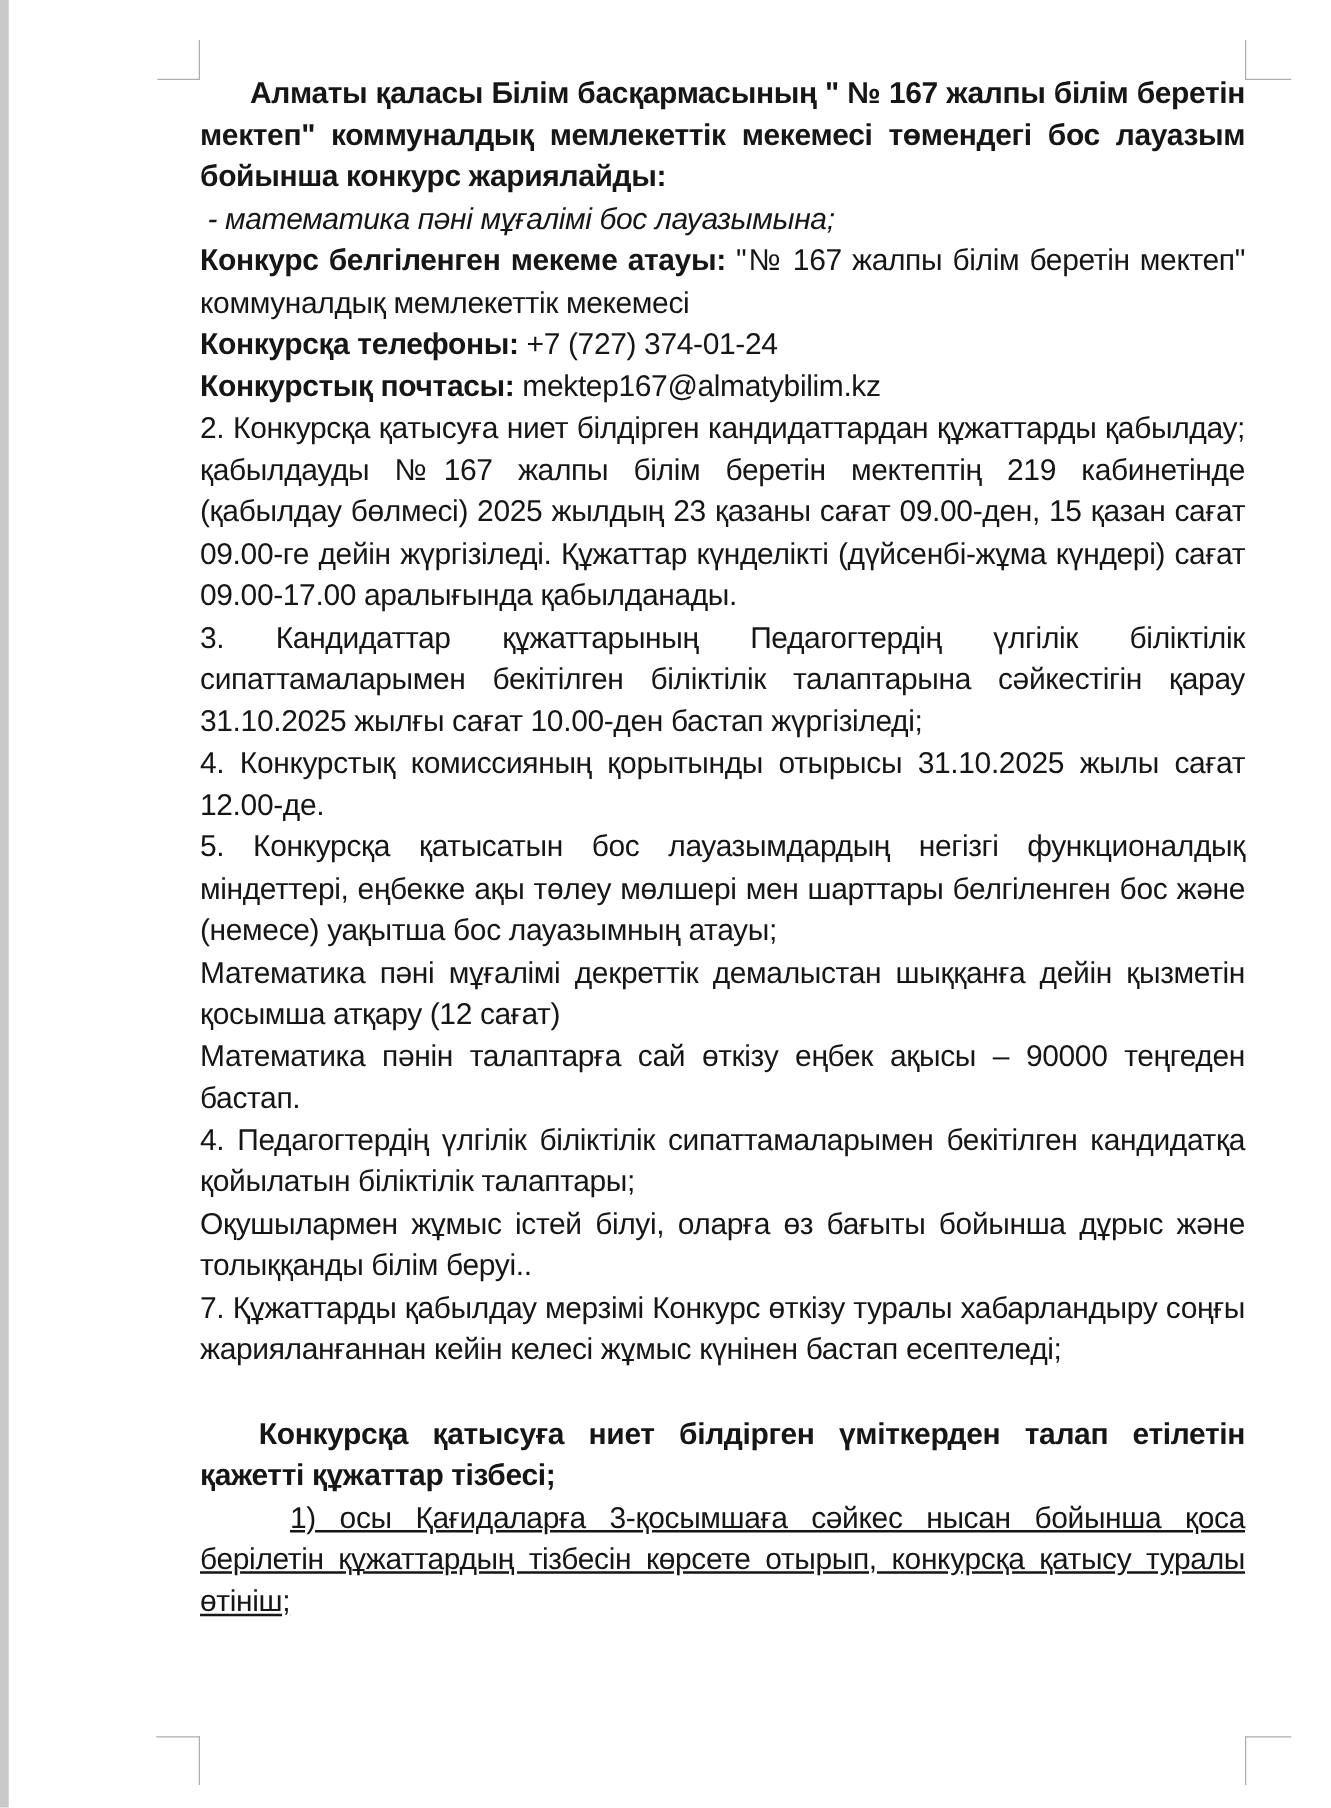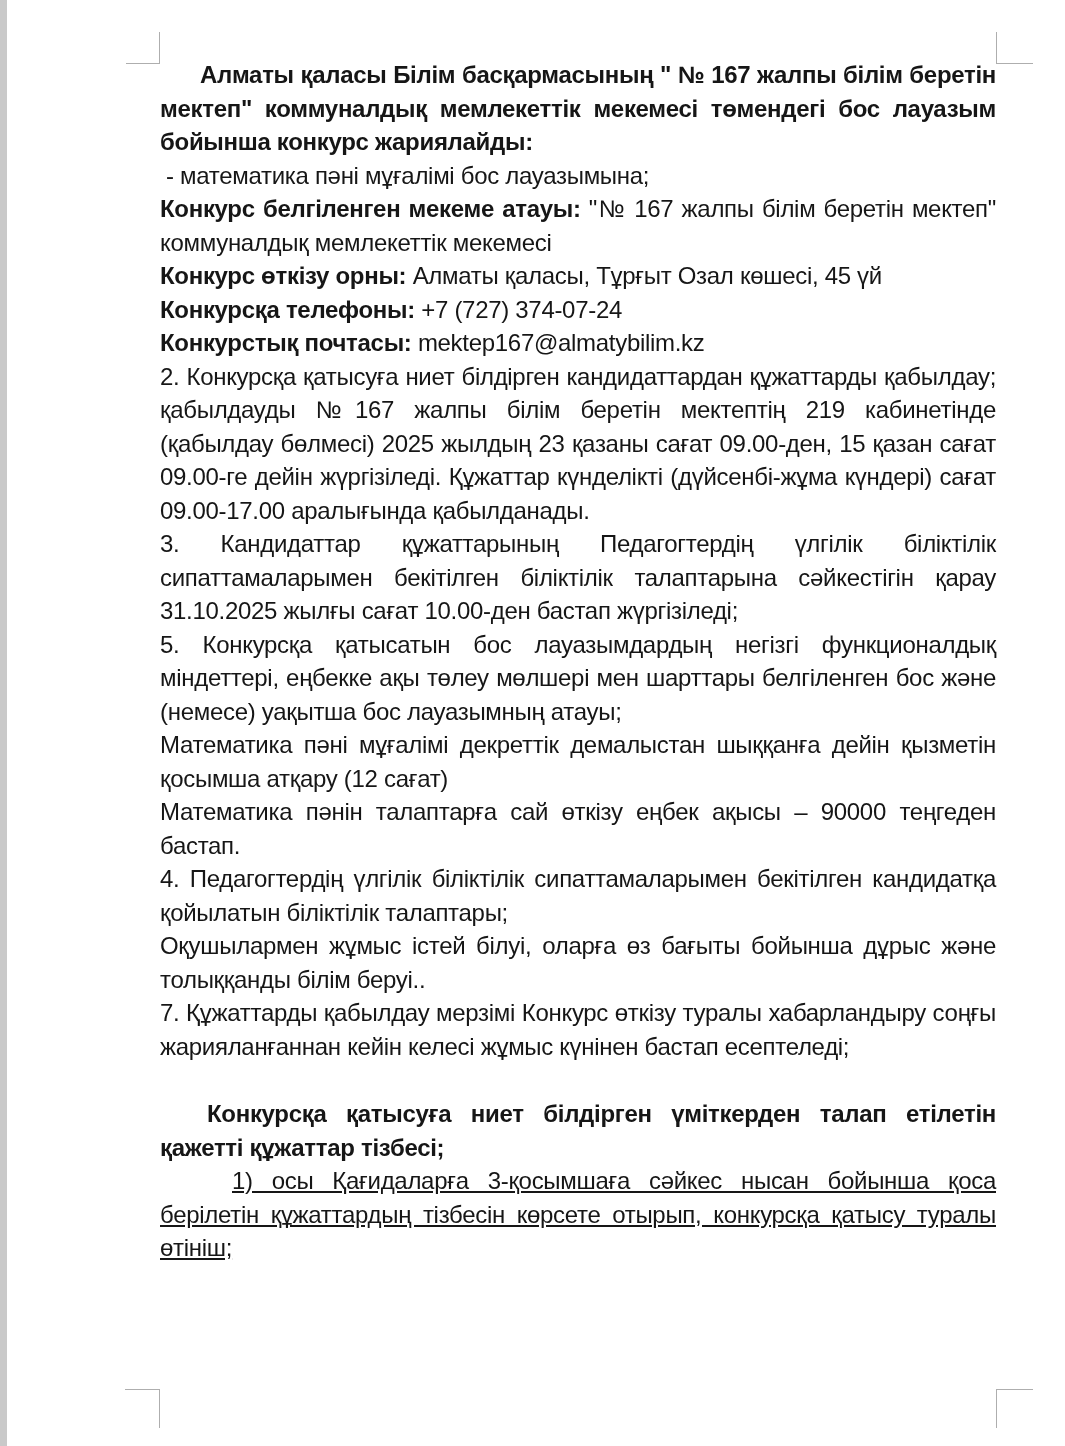--- a/index.html
+++ b/index.html
@@ -41,21 +41,21 @@
     width: 836px;
     font-size: 24px;
     line-height: 33.5px;
     letter-spacing: -0.3px;
     text-align: justify;
     color: var(--text-color);
   }
   .text-area p { margin: 0; }
   .b { font-weight: bold; }
   .indent-first   { text-indent: 40px; }
-  .indent-dash    { text-indent: 6px; }
+  .indent-dash    { text-indent: 6px; font-style: italic; }
   .indent-heading { text-indent: 47px; }
   .indent-sub     { text-indent: 72px; text-decoration: underline; }
   .gap-above      { margin-top: 34px !important; }
 </style>
 </head>
 <body>
 
 <div class="edge-strip"></div>
 
 <div class="crop crop-tl"></div>
@@ -64,31 +64,31 @@
 <div class="crop crop-br"></div>
 
 <div class="text-area">
 
   <p class="indent-first"><span class="b">Алматы қаласы Білім басқармасының " № 167 жалпы білім беретін мектеп" коммуналдық мемлекеттік мекемесі төмендегі бос лауазым бойынша конкурс жариялайды:</span></p>
 
   <p class="indent-dash"><span>- математика пәні мұғалімі бос лауазымына;</span></p>
 
   <p><span class="b">Конкурс белгіленген мекеме атауы:</span><span> "№ 167 жалпы білім беретін мектеп" коммуналдық мемлекеттік мекемесі</span></p>
 
-  <p><span class="b">Конкурс өткізу орны:</span><span> Алматы қаласы, Тұрғыт Озал көшесі, 45 үй</span></p>
 
-  <p><span class="b">Конкурсқа телефоны:</span><span> +7 (727) 374-07-24</span></p>
+  <p><span class="b">Конкурсқа телефоны:</span><span> +7 (727) 374-01-24</span></p>
 
   <p><span class="b">Конкурстық почтасы:</span><span> mektep167@almatybilim.kz</span></p>
 
 
   <p><span>2. Конкурсқа қатысуға ниет білдірген кандидаттардан құжаттарды қабылдау; қабылдауды №167 жалпы білім беретін мектептің 219 кабинетінде (қабылдау бөлмесі) 2025 жылдың 23 қазаны сағат 09.00-ден, 15 қазан сағат 09.00-ге дейін жүргізіледі. Құжаттар күнделікті (дүйсенбі-жұма күндері) сағат 09.00-17.00 аралығында қабылданады.</span></p>
 
   <p><span>3. Кандидаттар құжаттарының Педагогтердің үлгілік біліктілік сипаттамаларымен бекітілген біліктілік талаптарына сәйкестігін қарау 31.10.2025 жылғы сағат 10.00-ден бастап жүргізіледі;</span></p>
 
+  <p><span>4. Конкурстық комиссияның қорытынды отырысы 31.10.2025 жылы сағат 12.00-де.</span></p>
 
   <p><span>5. Конкурсқа қатысатын бос лауазымдардың негізгі функционалдық міндеттері, еңбекке ақы төлеу мөлшері мен шарттары белгіленген бос және (немесе) уақытша бос лауазымның атауы;</span></p>
 
   <p><span>Математика пәні мұғалімі декреттік демалыстан шыққанға дейін қызметін қосымша атқару (12 сағат)</span></p>
 
   <p><span>Математика пәнін талаптарға сай өткізу еңбек ақысы – 90000 теңгеден бастап.</span></p>
 
   <p><span>4. Педагогтердің үлгілік біліктілік сипаттамаларымен бекітілген кандидатқа қойылатын біліктілік талаптары;</span></p>
 
   <p><span>Оқушылармен жұмыс істей білуі, оларға өз бағыты бойынша дұрыс және толыққанды білім беруі..</span></p>

